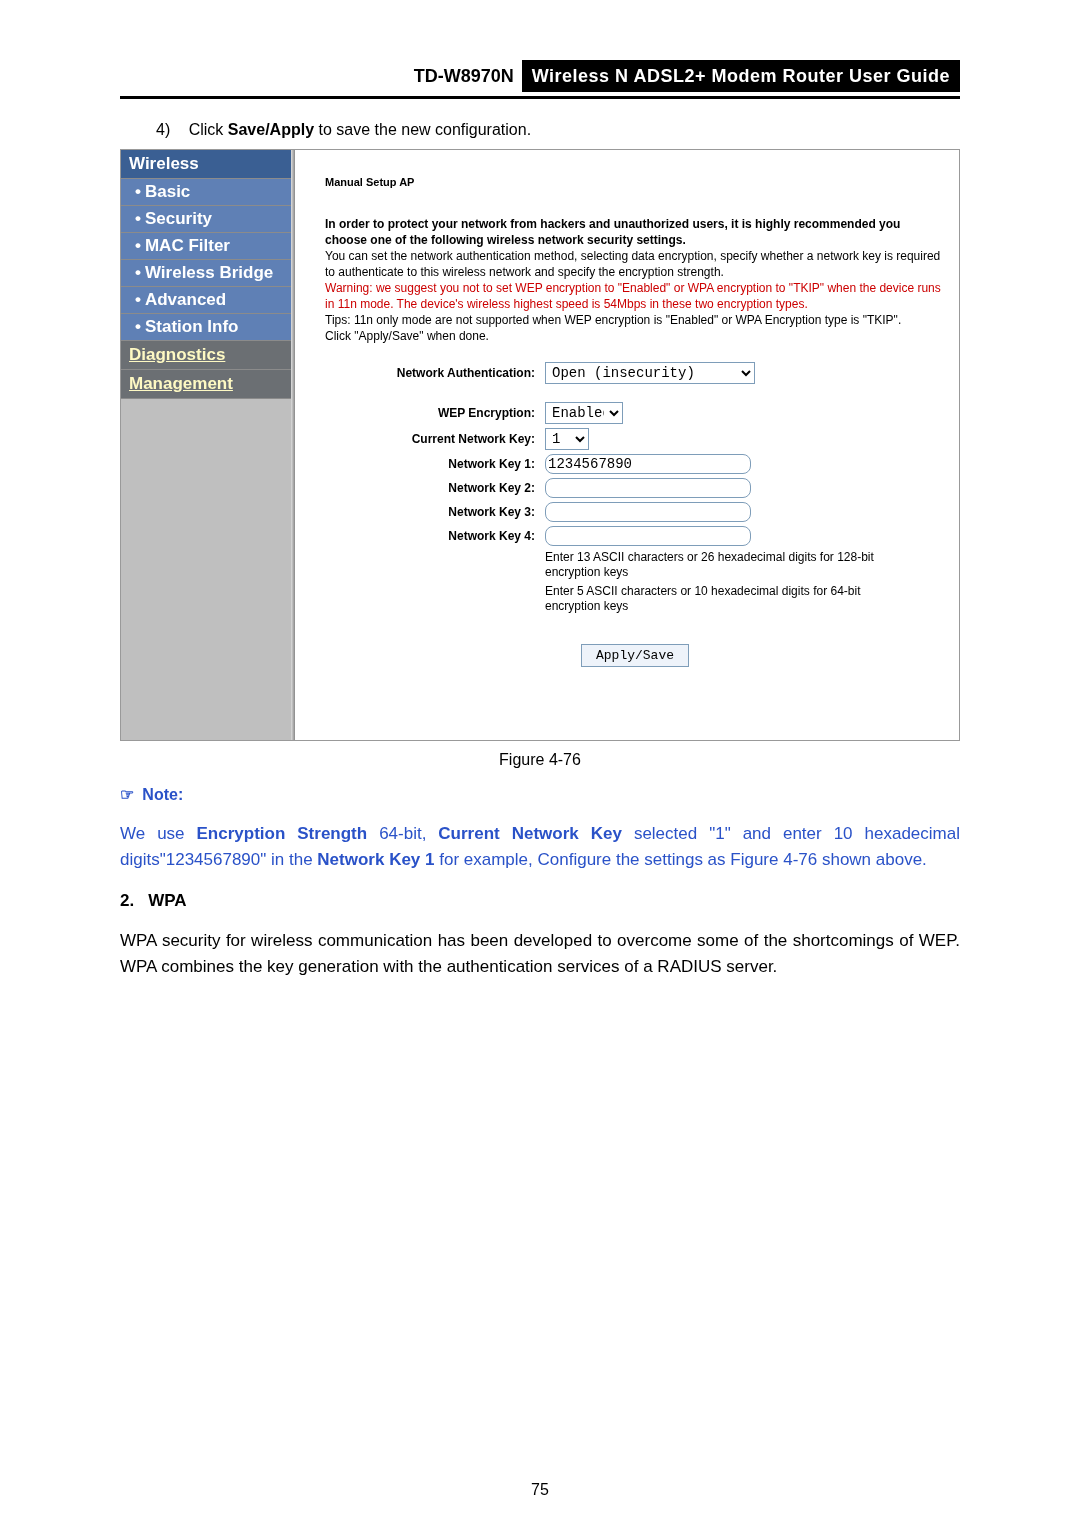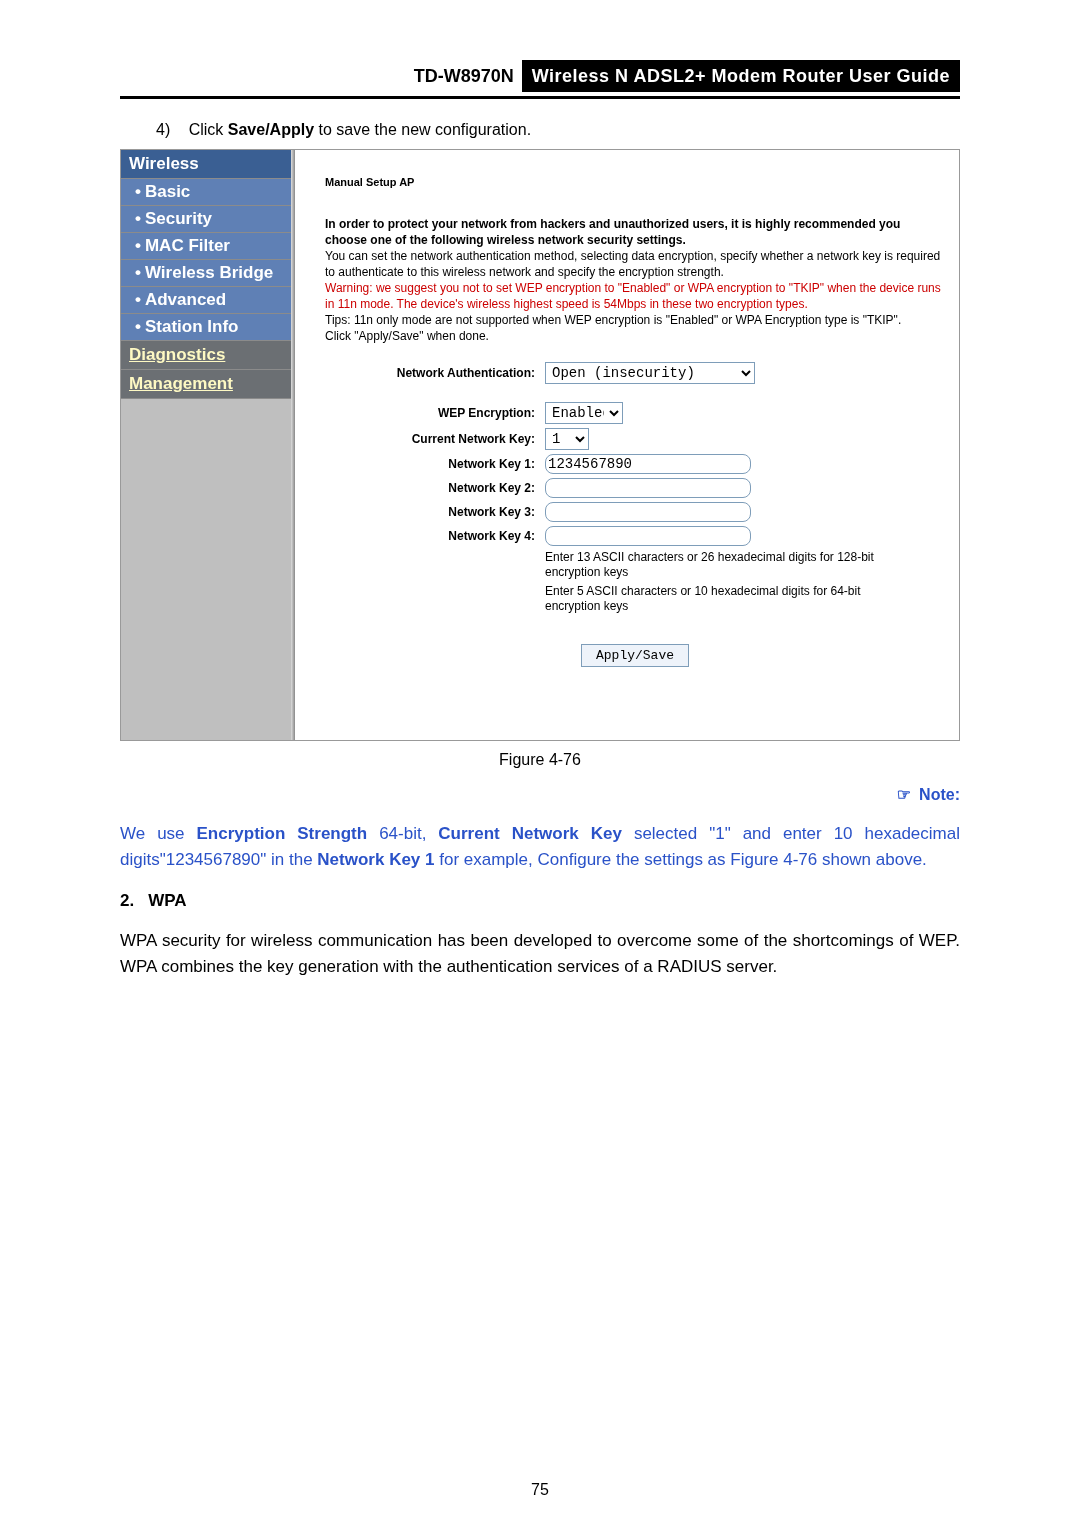--- a/index.html
+++ b/index.html
@@ -130,21 +130,21 @@
   .btn {
     font-family: "Courier New", monospace;
     font-size: 13px;
     padding: 3px 14px;
     border: 1px solid #7e9db9;
     background: #eef3fa;
     cursor: pointer;
   }
   .caption { text-align: center; font-size: 16px; margin: 10px 0 16px 0; }
 
-  .note-hdr { color: #2a52c8; font-weight: bold; font-size: 16px; margin: 0 0 8px 0; text-align: right; }
+  .note-hdr { color: #2a52c8; font-weight: bold; font-size: 16px; margin: 0 0 8px 0; }
   .note-hdr .hand { font-family: Arial; margin-right: 8px; }
   .note-body { color:#2a52c8; font-size:17px; line-height:26px; text-align: justify; }
   .note-body b { font-weight: bold; }
 
   .sec2-hdr { font-weight: bold; font-size:17px; margin: 18px 0 8px 0; }
   .sec2-hdr .n { margin-right: 14px; }
   .body-text { font-size: 17px; line-height: 26px; text-align: justify; }
 
   .page-num {
     position: absolute;

